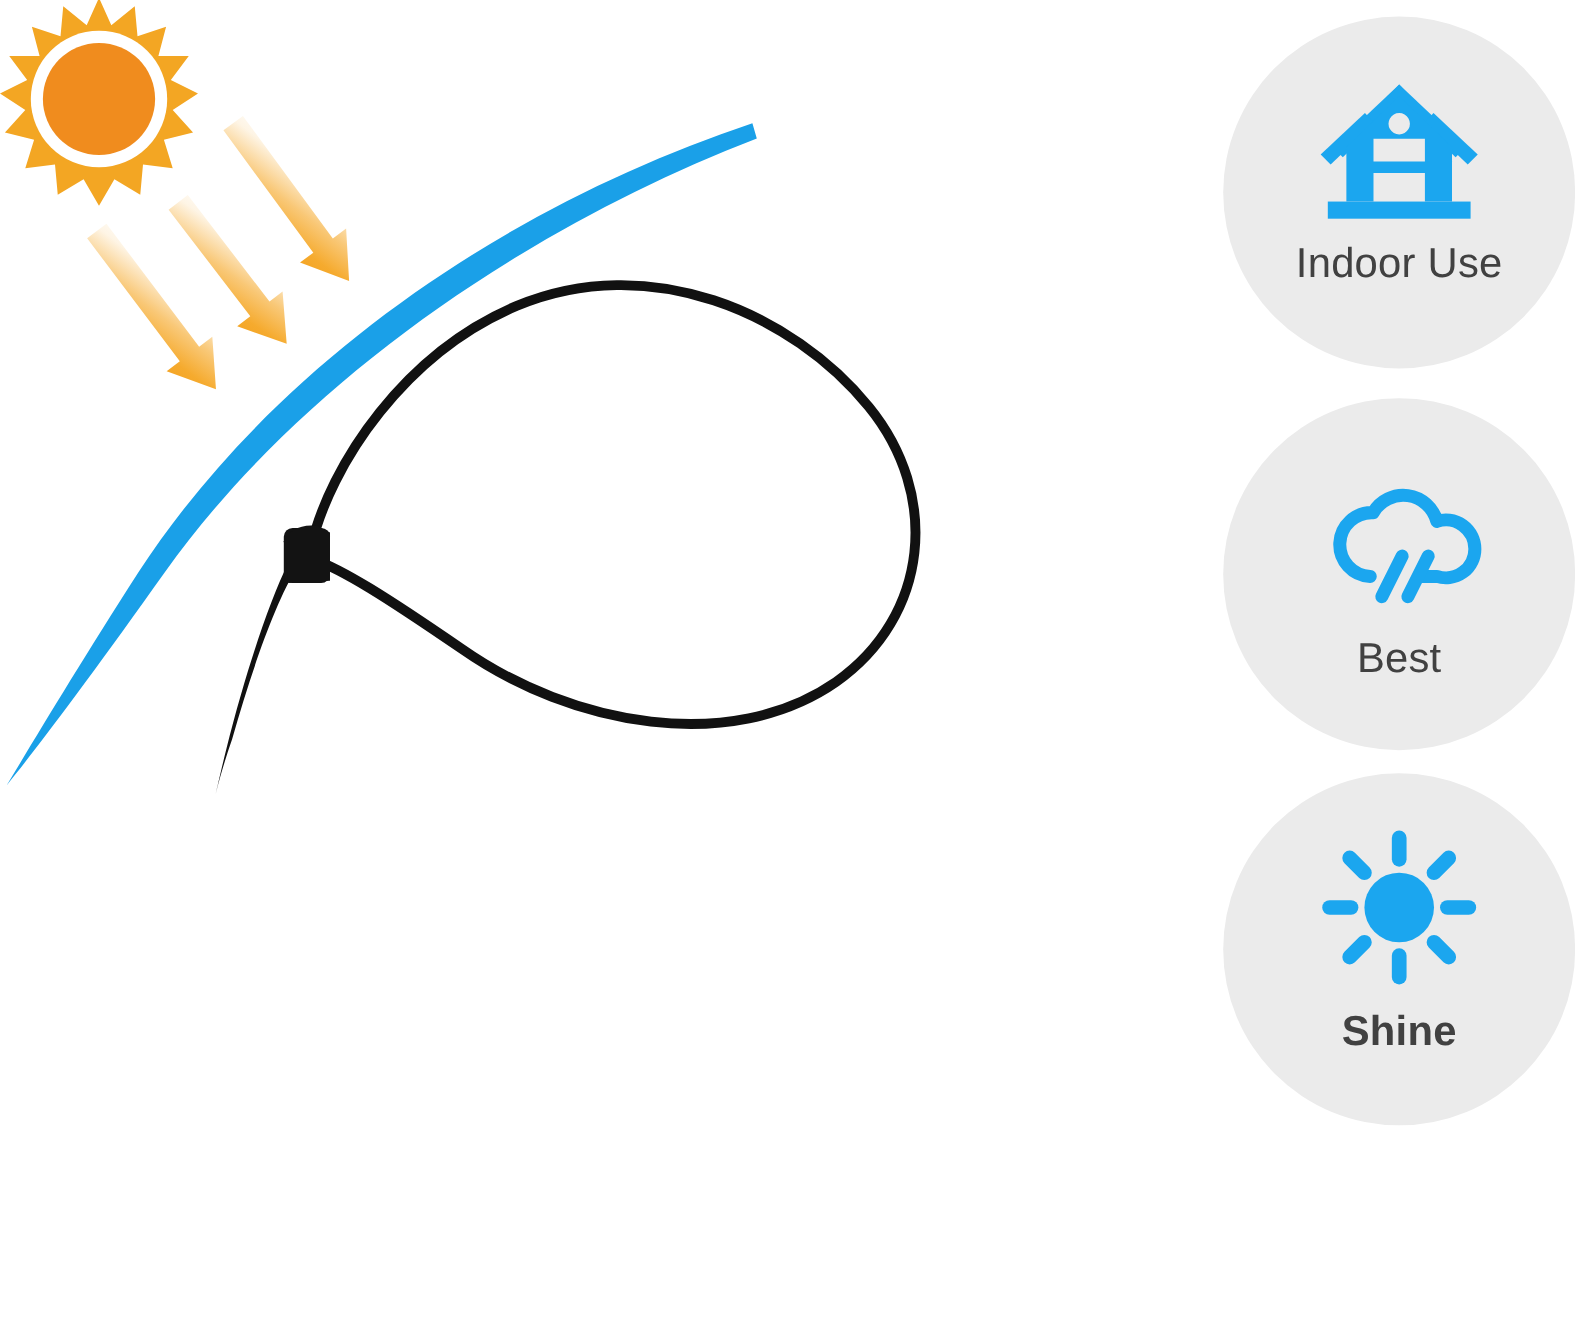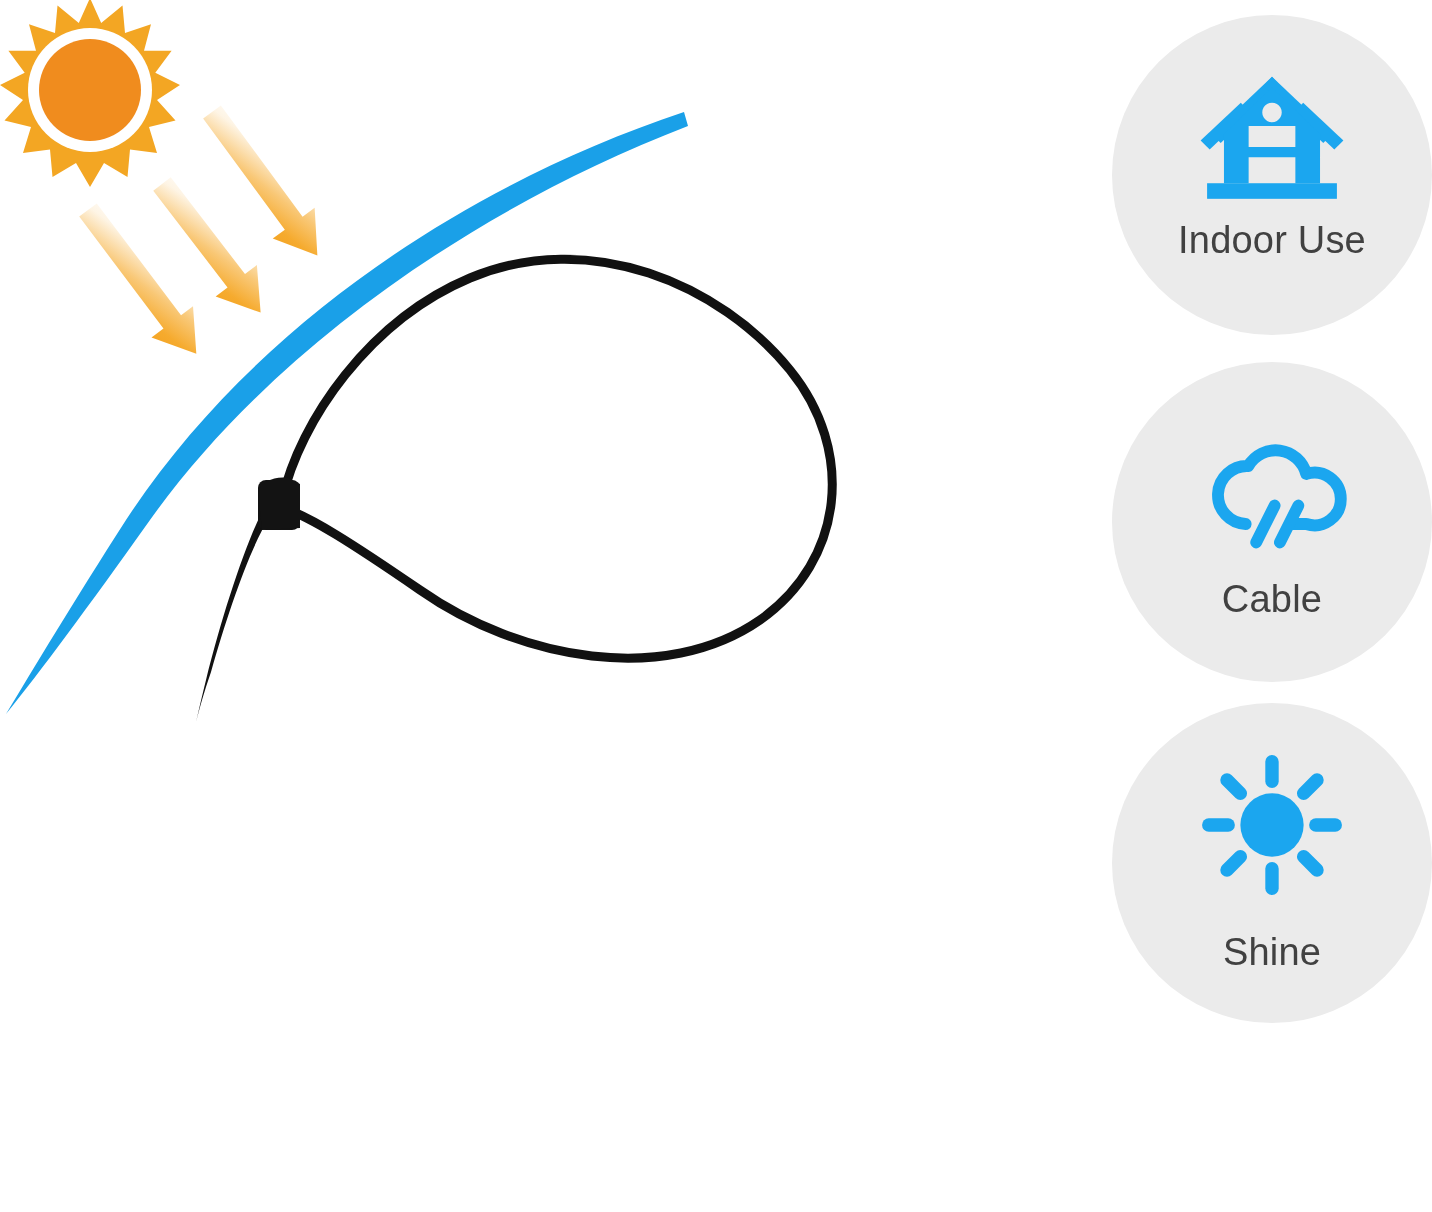--- a/index.html
+++ b/index.html
@@ -58,21 +58,21 @@
   .badge-label {
     margin-top: 10px;
     font-size: 38px;
     line-height: 1;
     color: #414141;
     font-weight: 400;
     letter-spacing: 0.2px;
     white-space: nowrap;
   }
   .badge-2 .badge-label { margin-top: 26px; }
-  .badge-3 .badge-label { margin-top: 38px; }
+  .badge-3 .badge-label { margin-top: 24px; font-weight: bold; }
 
   
   #headline {
     position: absolute;
     left: 82px;
     top: 1014px;
     width: 1000px;
   }
   .headline-line {
     font-family: "Liberation Sans Narrow", "Liberation Sans", "DejaVu Sans", sans-serif;
@@ -242,21 +242,21 @@
                    A 22 22 0 1 1 42 38
                    A 24 24 0 0 1 86 44
                    A 20 20 0 1 1 86 82
                    L 76 82"></path>
 
           <path d="M 62 68 L 48 96"></path>
           <path d="M 80 68 L 66 96"></path>
         </g>
       </svg>
     </div>
-    <div class="badge-label">Cable</div>
+    <div class="badge-label">Best</div>
   </div>
 
   <div class="badge badge-3">
     <div class="badge-icon">
       <svg viewBox="0 0 120 120" width="146" height="146">
         <g fill="#1BA6EF">
           <circle cx="60" cy="60" r="26"></circle>
           <g stroke="#1BA6EF" stroke-width="11" stroke-linecap="round">
             <line x1="60" y1="8" x2="60" y2="24"></line>
             <line x1="60" y1="96" x2="60" y2="112"></line>

